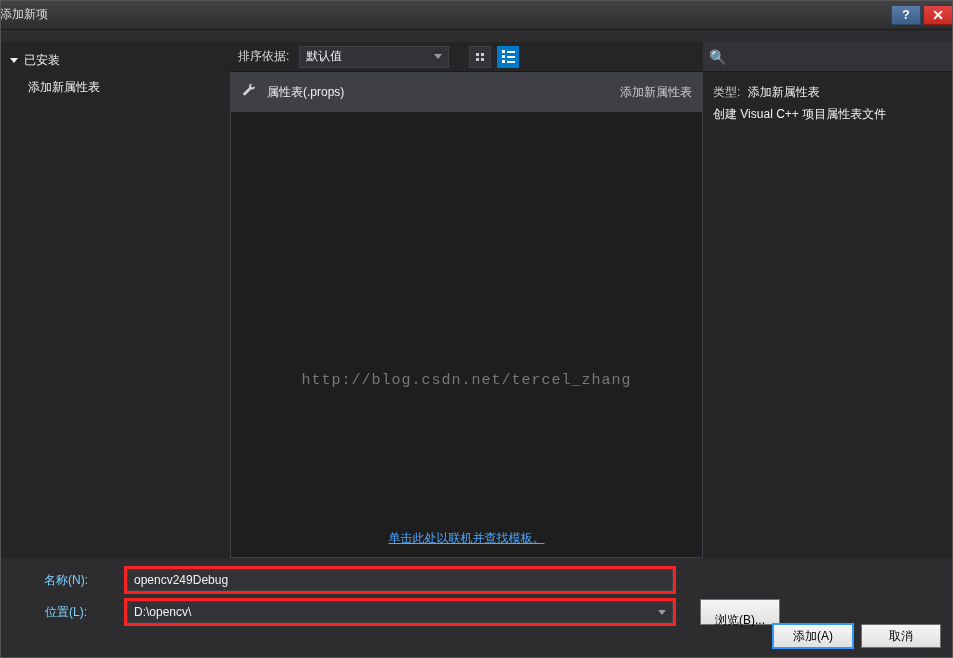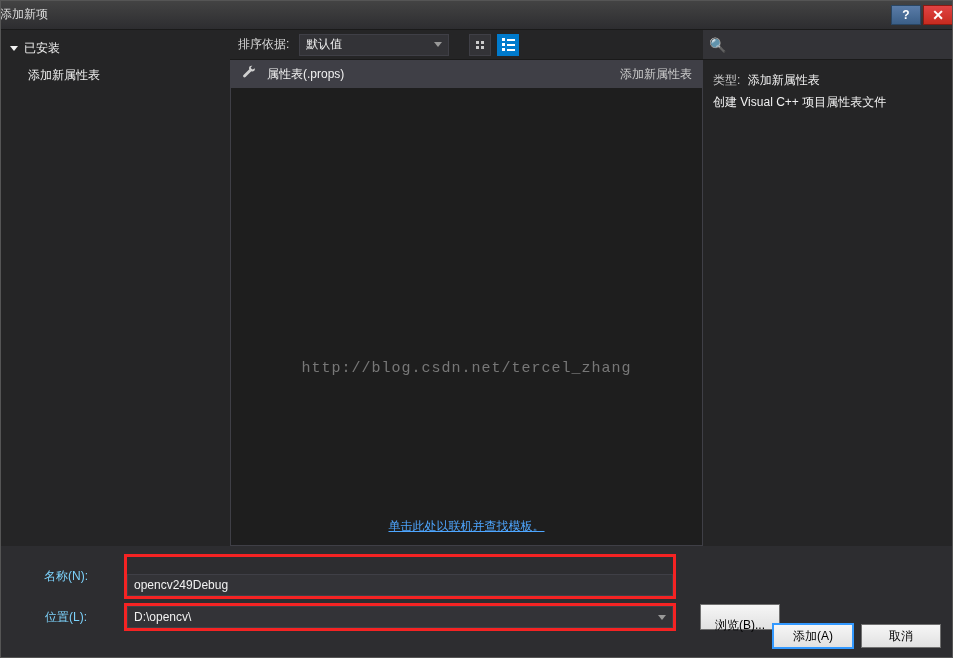--- a/index.html
+++ b/index.html
@@ -6,21 +6,21 @@
 body { background: #2d2d30; width: 953px; height: 658px; overflow: hidden; position: relative; color: #f1f1f1; }
 
 
 .titlebar { height: 30px; background: linear-gradient(#444, #2d2d30); display: flex; align-items: center; padding: 0 0; border-bottom: 1px solid #1a1a1a; }
 .titlebar .title { flex: 1; color: #ddd; }
 .titlebar .wbtn { width: 30px; height: 20px; display: flex; align-items: center; justify-content: center; margin-left: 2px; }
 .titlebar .help { background: linear-gradient(#5a7ca8, #3b5f88); border: 1px solid #2a4663; color: #fff; font-weight: bold; }
 .titlebar .close { background: linear-gradient(#e04343, #c72b1f); border: 1px solid #8a1a12; color: #fff; font-size: 14px; font-weight: bold; }
 
 
-.mainrow { display: flex; height: 516px; }
+.mainrow { display: flex; height: 516px; margin-top: 12px; }
 
 
 .sidebar { width: 230px; background: #252526; padding-top: 6px; }
 .sidebar .cat { display: flex; align-items: center; padding: 4px 10px; color: #f1f1f1; cursor: default;}
 .sidebar .cat .arrow { display:inline-block; width:0; height:0; border-left:4px solid transparent; border-right:4px solid transparent; border-bottom:5px solid #f1f1f1; margin-right:6px; transform: rotate(180deg); }
 .sidebar .sub { padding: 6px 10px 6px 28px; color: #f1f1f1; }
 
 
 .centercol { flex: 1; display: flex; flex-direction: column; }
 
@@ -33,21 +33,21 @@
 .viewbtn.active { background: #007acc; border-color:#007acc; }
 .icon-grid { display:grid; grid-template-columns: 3px 3px; grid-template-rows: 3px 3px; gap:2px;}
 .icon-grid span{ background:#ccc; width:3px; height:3px;}
 .icon-list { display:flex; flex-direction:column; gap:2px;}
 .icon-list span{ display:flex; align-items:center; gap:2px;}
 .icon-list span::before{content:''; width:3px; height:3px; background:#fff;}
 .icon-list span::after{content:''; width:8px; height:2px; background:#fff;}
 
 
 .templates { flex:1; background: #1e1e1e; position: relative; border: 1px solid #3f3f46; border-top:none;}
-.t-item { height: 28px; display: flex; align-items: center; background: #3f3f46; padding: 0 10px; gap: 10px; }
+.t-item { height: 40px; display: flex; align-items: center; background: #3f3f46; padding: 0 10px; gap: 10px; }
 .t-item .wrench { color:#d0d0d0; }
 .t-item .name { flex:1; color:#f1f1f1; }
 .t-item .tag { color:#ccc; }
 .watermark { position:absolute; top: 300px; left:0; right:0; text-align:center; color:#777; font-family: "Courier New", monospace; font-size: 15px; letter-spacing: 1px;}
 .online-link { position:absolute; bottom: 10px; left:0; right:0; text-align:center; }
 .online-link a { color:#4ea6ff; text-decoration: underline; cursor:pointer;}
 
 
 .rightpanel { width: 250px; background:#252526; display:flex; flex-direction:column; }
 .searchbox { height:30px; border-bottom:1px solid #1a1a1a; display:flex; align-items:center; padding: 0 6px; background:#333337;}
@@ -55,21 +55,21 @@
 .searchbox input::placeholder{color:#999;}
 .searchbox .mag { color:#ccc; font-size: 14px;}
 .info { padding: 10px; color:#f1f1f1; line-height: 1.8;}
 .info .typelbl { color:#ccc; margin-right: 4px;}
 
 
 .bottomform { padding: 8px 12px 0 12px; }
 .fr { display:flex; align-items:center; margin-bottom: 4px; gap: 4px;}
 .fr .flabel { width: 108px; color:#7dd3fc;text-align:center; }
 .fr .hiwrap { border: 3px solid #f52323; padding:0;}
-.fr input.txt { background:#333337; border:1px solid #3f3f46; height:22px; width: 546px; padding: 0 6px; color:#f1f1f1; outline:none;margin-top:17px;}
+.fr input.txt { background:#333337; border:1px solid #3f3f46; height:22px; width: 546px; padding: 0 6px; color:#f1f1f1; outline:none;}
 .locdd { background:#333337; border:1px solid #3f3f46; height:22px; width: 546px; padding: 0 6px; color:#f1f1f1; display:flex; align-items:center; justify-content:space-between;gap:42px;}
 .locdd .arr { width:0;height:0;border-left:4px solid transparent;border-right:4px solid transparent;border-top:5px solid #999;}
 .browsebtn { background: linear-gradient(#f6f6f6,#e1e1e1); border:1px solid #707070; height:24px; padding: 12px 14px; color:#000; margin-left: 20px;}
 
 
 .actions { position:absolute; bottom: 10px; right: 12px; display:flex; gap:8px;margin-top:16px;}
 .actions button { background: linear-gradient(#f6f6f6,#e1e1e1); border:1px solid #707070; height:24px; width: 80px; color:#000;}
 .actions button.primary { border: 1px solid #3399ff; box-shadow: 0 0 0 1px #3399ff;}
 
 

